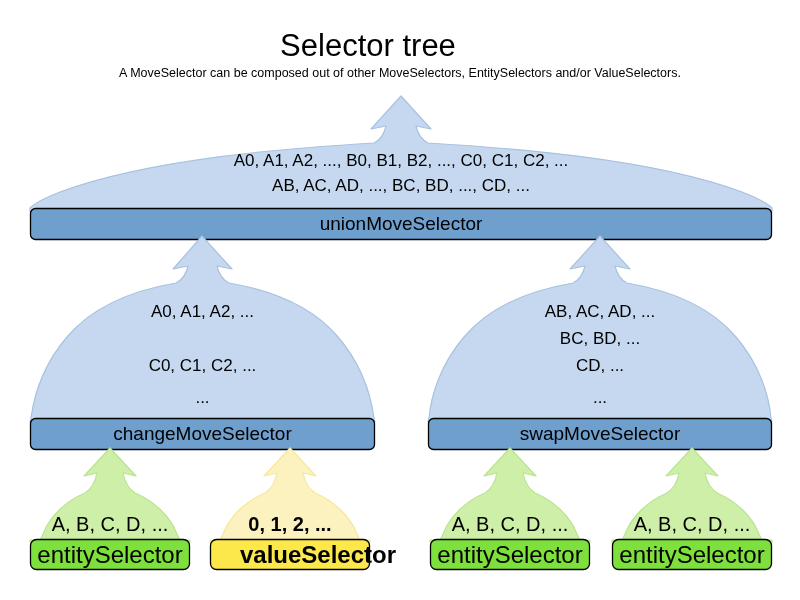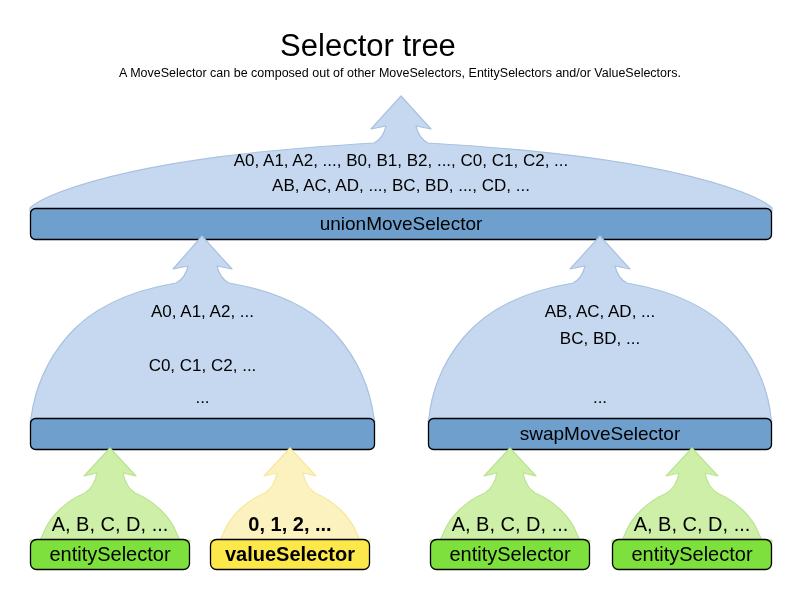--- a/index.html
+++ b/index.html
@@ -67,21 +67,21 @@
     font-size: 19px;
     line-height: 19px;
     white-space: pre;
     pointer-events: none;
   }
   .leaf-text {
     font-size: 20px;
     line-height: 20px;
   }
   .leaf-label {
-    font-size: 20px;
+    font-size: 24px;
   }
 </style>
 </head>
 <body>
 
 <div id="diagram-root">
 
   <div class="title">Selector tree</div>
   <div class="subtitle">A MoveSelector can be composed out of other MoveSelectors, EntitySelectors and/or ValueSelectors.</div>
 
@@ -122,20 +122,21 @@
                C 4 160 13 129 37 101
                C 63 70 105 54 146 47
                C 152 44 156 39 158 30
                L 143 33
                Z" fill="#c5d8ef" stroke="#a9c2e0" stroke-width="1.2" stroke-linejoin="round"></path>
       <rect x="0.5" y="182.5" width="344" height="31" rx="5" ry="5" fill="#6f9fcd" stroke="#000000" stroke-width="1.3"></rect>
     </svg>
     <div class="node-text" style="top:63px;">A0, A1, A2, ...</div>
     <div class="node-text" style="top:117px;">C0, C1, C2, ...</div>
     <div class="node-text" style="top:149px;">...</div>
+    <div class="node-label" style="top:188px;">changeMoveSelector</div>
   </div>
 
   <div class="node" style="left:428px; top:236px; width:344px; height:214px;">
     <svg class="node-svg" width="344" height="214" viewBox="0 0 344 214">
       <path d="M 172 0
                L 202 33
                L 187 30
                C 189 39 193 44 199 47
                C 240 54 282 70 308 101
                C 332 129 341 160 343 182
@@ -144,20 +145,21 @@
                L 1 182
                C 3 160 12 129 36 101
                C 62 70 104 54 145 47
                C 151 44 155 39 157 30
                L 142 33
                Z" fill="#c5d8ef" stroke="#a9c2e0" stroke-width="1.2" stroke-linejoin="round"></path>
       <rect x="0.5" y="182.5" width="343" height="31" rx="5" ry="5" fill="#6f9fcd" stroke="#000000" stroke-width="1.3"></rect>
     </svg>
     <div class="node-text" style="top:90px;">BC, BD, ...</div>
     <div class="node-text" style="top:63px;">AB, AC, AD, ...</div>
+    <div class="node-text" style="top:117px;">CD, ...</div>
     <div class="node-text" style="top:149px;">...</div>
     <div class="node-label" style="top:188px;">swapMoveSelector</div>
   </div>
 
   <div class="node" style="left:30px; top:448px; width:160px; height:122px;">
     <svg class="node-svg" width="160" height="122" viewBox="0 0 160 122">
       <path d="M 80 0
                L 106 28
                L 93 25
                C 95 35 99 41 105 45
@@ -193,21 +195,21 @@
                L 0 92
                L 3 92
                C 5 104 8 97 13 86
                C 20 68 36 53 55 45
                C 61 41 65 35 67 25
                L 54 28
                Z" fill="#fcf2c0" stroke="#f6e79b" stroke-width="1.2" stroke-linejoin="round"></path>
       <rect x="0.5" y="91.5" width="159" height="30" rx="6" ry="6" fill="#fde84c" stroke="#000000" stroke-width="1.3"></rect>
     </svg>
     <div class="node-text leaf-text" style="top:66px;">0, 1, 2, ...</div>
-    <div class="node-label leaf-label" style="top:97px;">valueSelector</div>
+    <div class="node-label leaf-label" style="top:97px;margin-left:28px;">valueSelector</div>
   </div>
 
   <div class="node" style="left:430px; top:448px; width:160px; height:122px;">
     <svg class="node-svg" width="160" height="122" viewBox="0 0 160 122">
       <path d="M 80 0
                L 106 28
                L 93 25
                C 95 35 99 41 105 45
                C 124 53 140 68 147 86
                C 152 97 155 104 157 92

